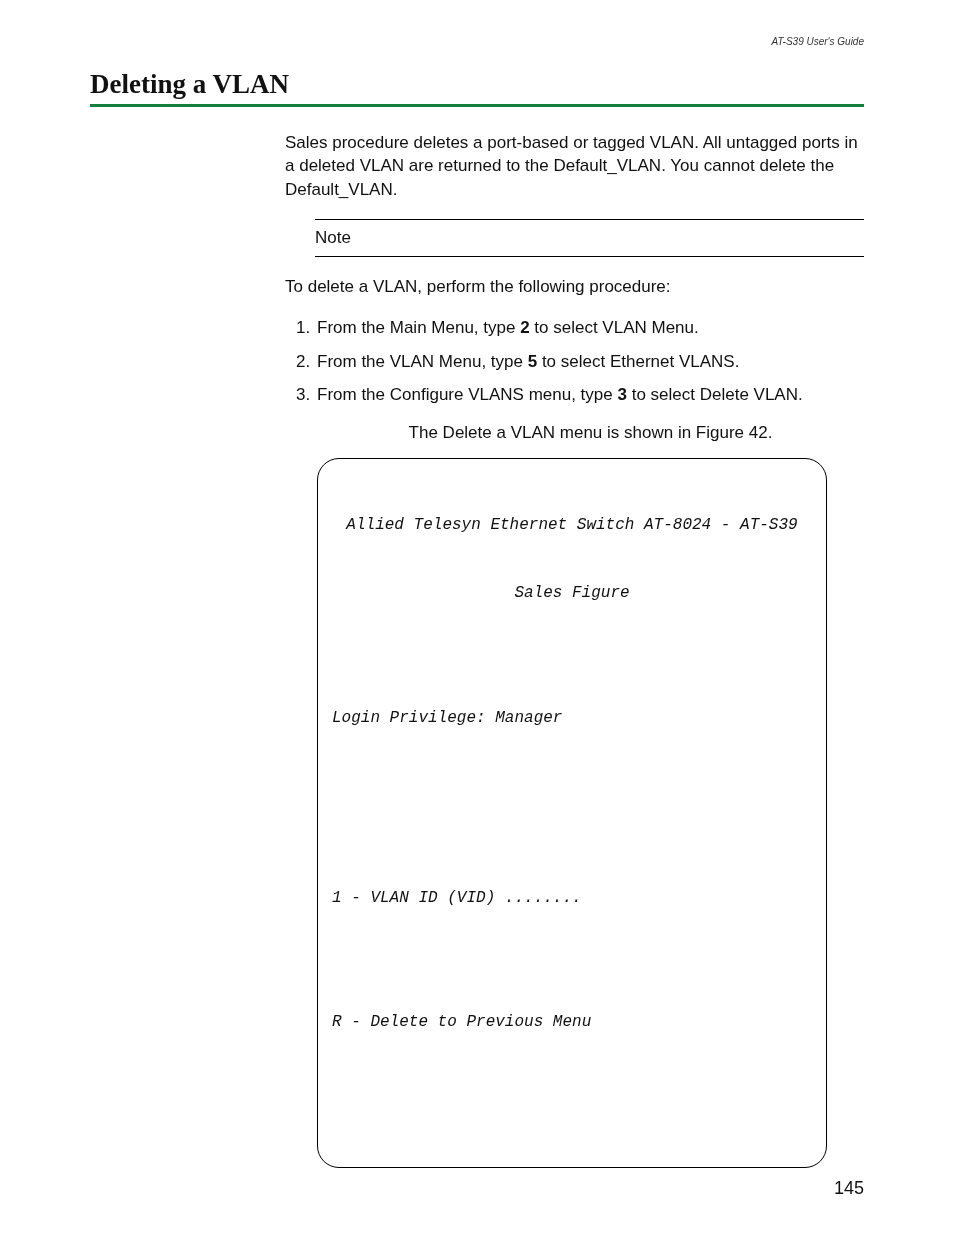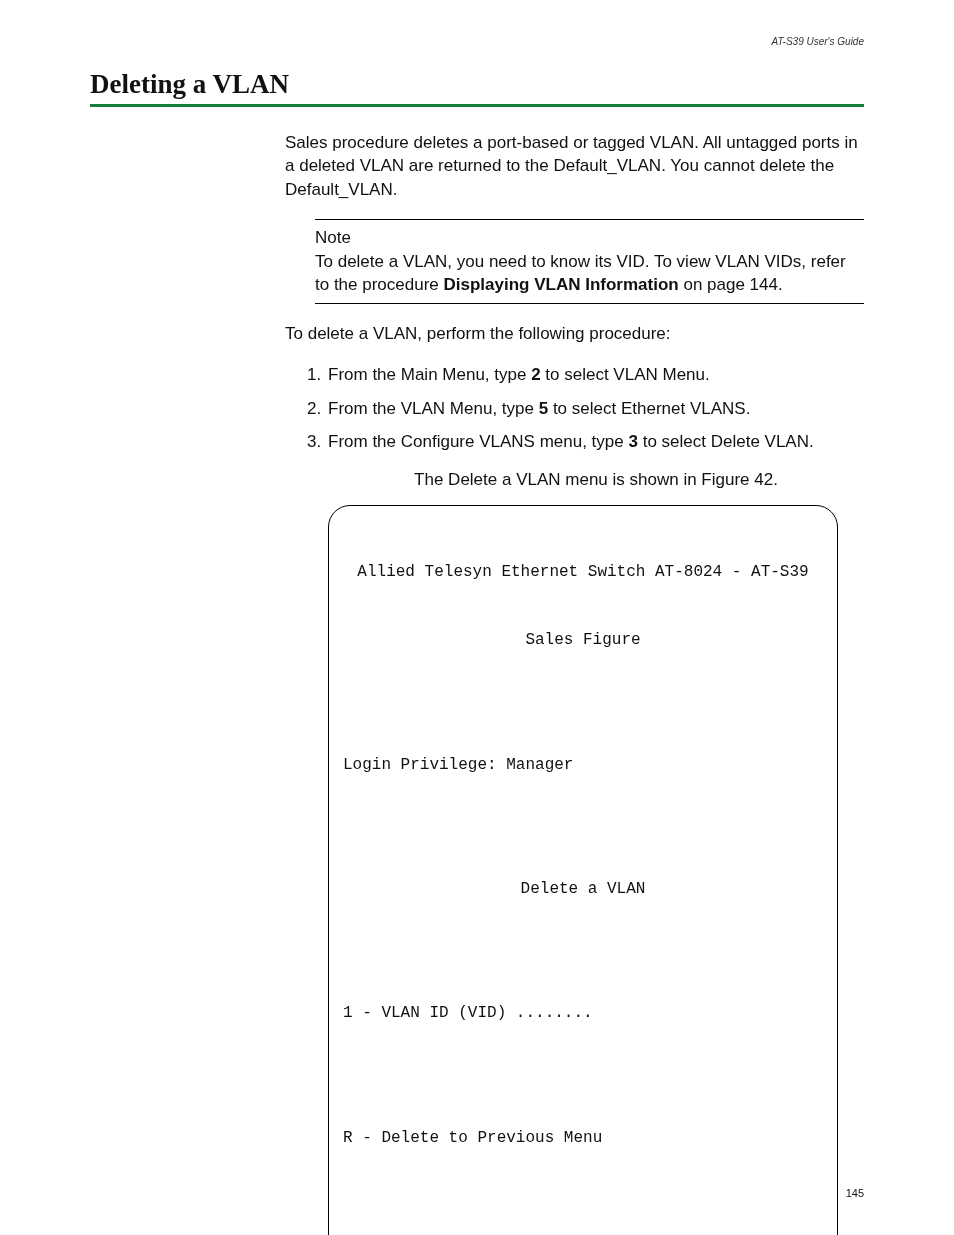--- a/index.html
+++ b/index.html
@@ -45,64 +45,60 @@
     border-bottom: 1px solid #000;
   }
   .note-label { font-weight: 400; }
   ol.steps {
     margin: 0 0 0 0;
     padding-left: 30px;
   }
   ol.steps li {
     margin-bottom: 10px;
     padding-left: 2px;
-    margin-left: 11px;
   }
   .substep { margin: 14px 0 14px 0; text-align: center; }
   .mono {
     font-family: "Courier New", monospace;
     font-size: 16px;
     white-space: pre;
   }
   .terminal-box {
     border: 1.5px solid #000;
     border-radius: 22px;
     padding: 10px 14px 10px 14px;
     margin: 4px 0 14px 0;
     width: 480px;
   }
-  .terminal-box div.line { margin: 0; line-height: 1.5; }
+  .terminal-box div.line { margin: 0; line-height: 1.5; font-style: italic; }
   .terminal-box div.gap { height: 12px; }
   .center { text-align: center; }
   .pagenum {
     position: absolute;
     right: 90px;
     bottom: 36px;
-    font-size: 11px;
+    font-size: 18px;
   }
   .bold { font-weight: 700; }
 </style>
 </head>
 <body>
 
 <div class="page">
 
   <div class="header-run">AT-S39 User's Guide</div>
 
   <h1 class="section-title">Deleting a VLAN</h1>
 
   <div class="content">
 
     <p class="para">Sales procedure deletes a port-based or tagged VLAN. All untagged ports in a deleted VLAN are returned to the Default_VLAN. You cannot delete the Default_VLAN.</p>
 
     <div class="note-block">
       <div class="note-label">Note</div>
-      <div>
-        <span>To delete a VLAN, you need to know its VID. To view VLAN VIDs, refer to the procedure </span><span class="bold">Displaying VLAN Information</span><span> on page 144.</span>
-      </div>
     </div>
 
     <p class="para">To delete a VLAN, perform the following procedure:</p>
 
     <ol class="steps">
       <li>
         <span>From the Main Menu, type </span><span class="bold">2</span><span> to select VLAN Menu.</span>
       </li>
       <li>
         <span>From the VLAN Menu, type </span><span class="bold">5</span><span> to select Ethernet VLANS.</span>
@@ -110,21 +106,20 @@
       <li>
         <span>From the Configure VLANS menu, type </span><span class="bold">3</span><span> to select Delete VLAN.</span>
         <div class="substep">The Delete a VLAN menu is shown in Figure 42.</div>
 
         <div class="terminal-box mono">
           <div class="line center">Allied Telesyn Ethernet Switch AT-8024 - AT-S39</div>
           <div class="line center">Sales Figure</div>
           <div class="gap"></div>
           <div class="line">Login Privilege: Manager</div>
           <div class="gap"></div>
-          <div class="line center">Delete a VLAN</div>
           <div class="gap"></div>
           <div class="line">1 - VLAN ID (VID) ........</div>
           <div class="gap"></div>
           <div class="line">R - Delete to Previous Menu</div>
           <div class="gap"></div>
           
         </div>
 
         
       </li>

